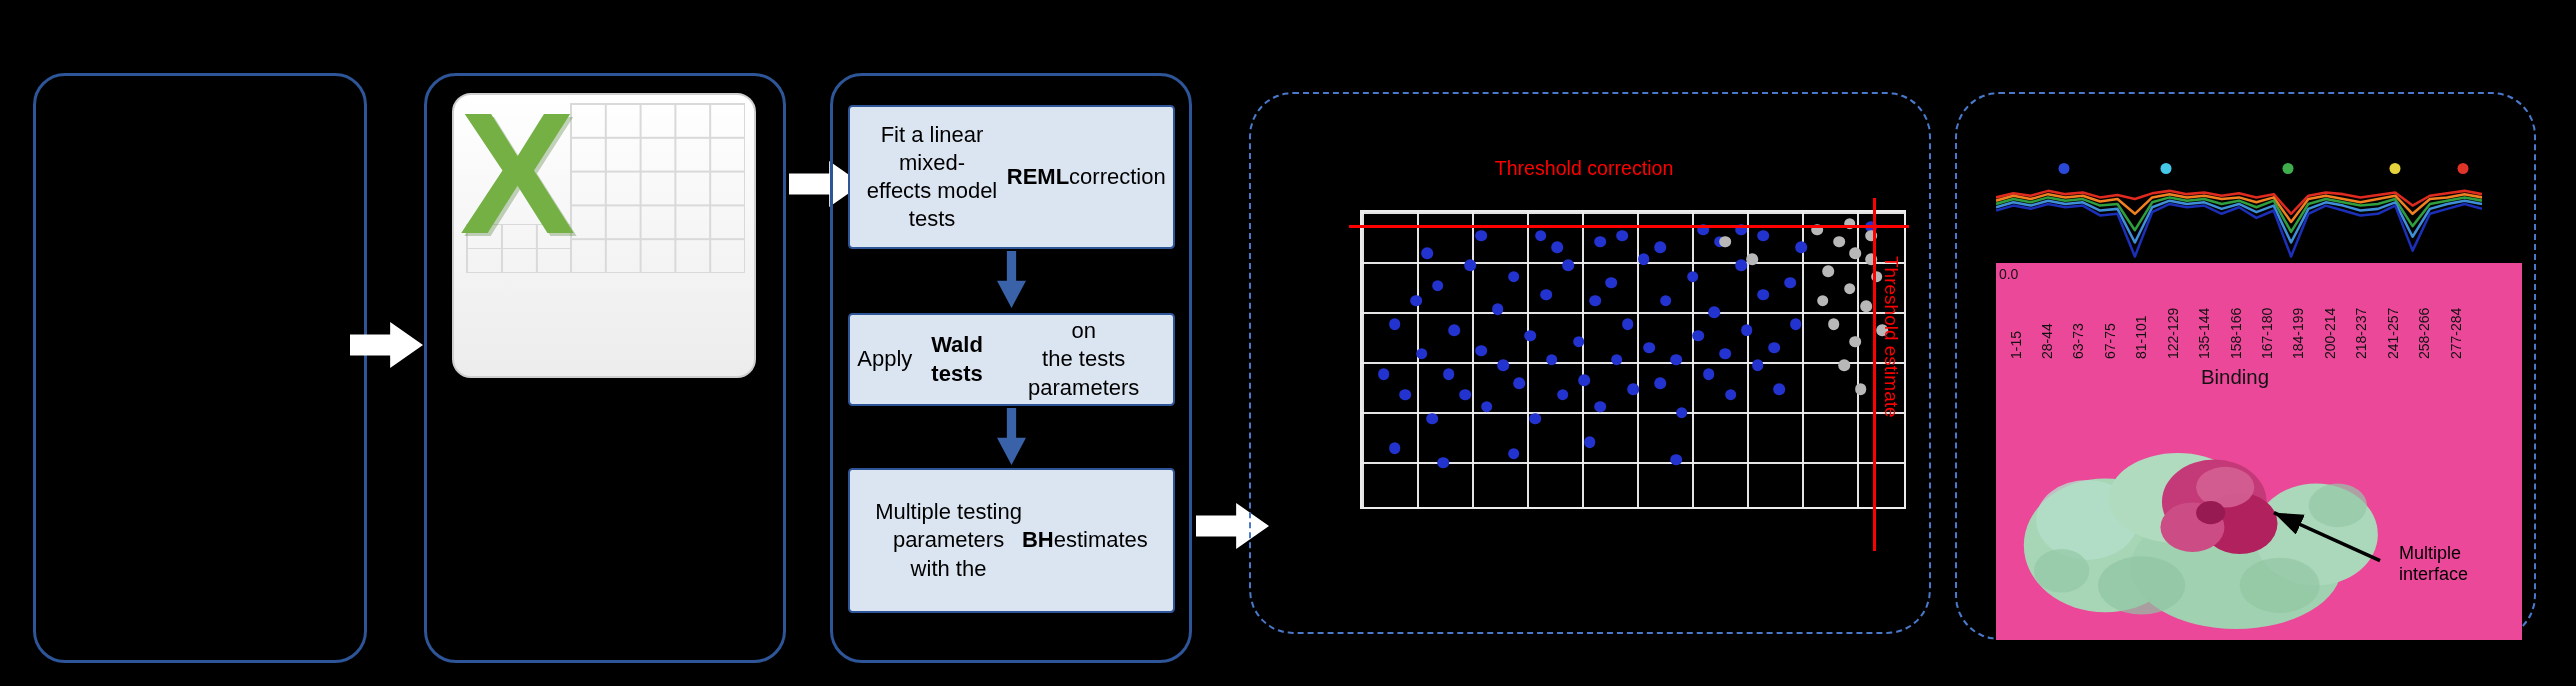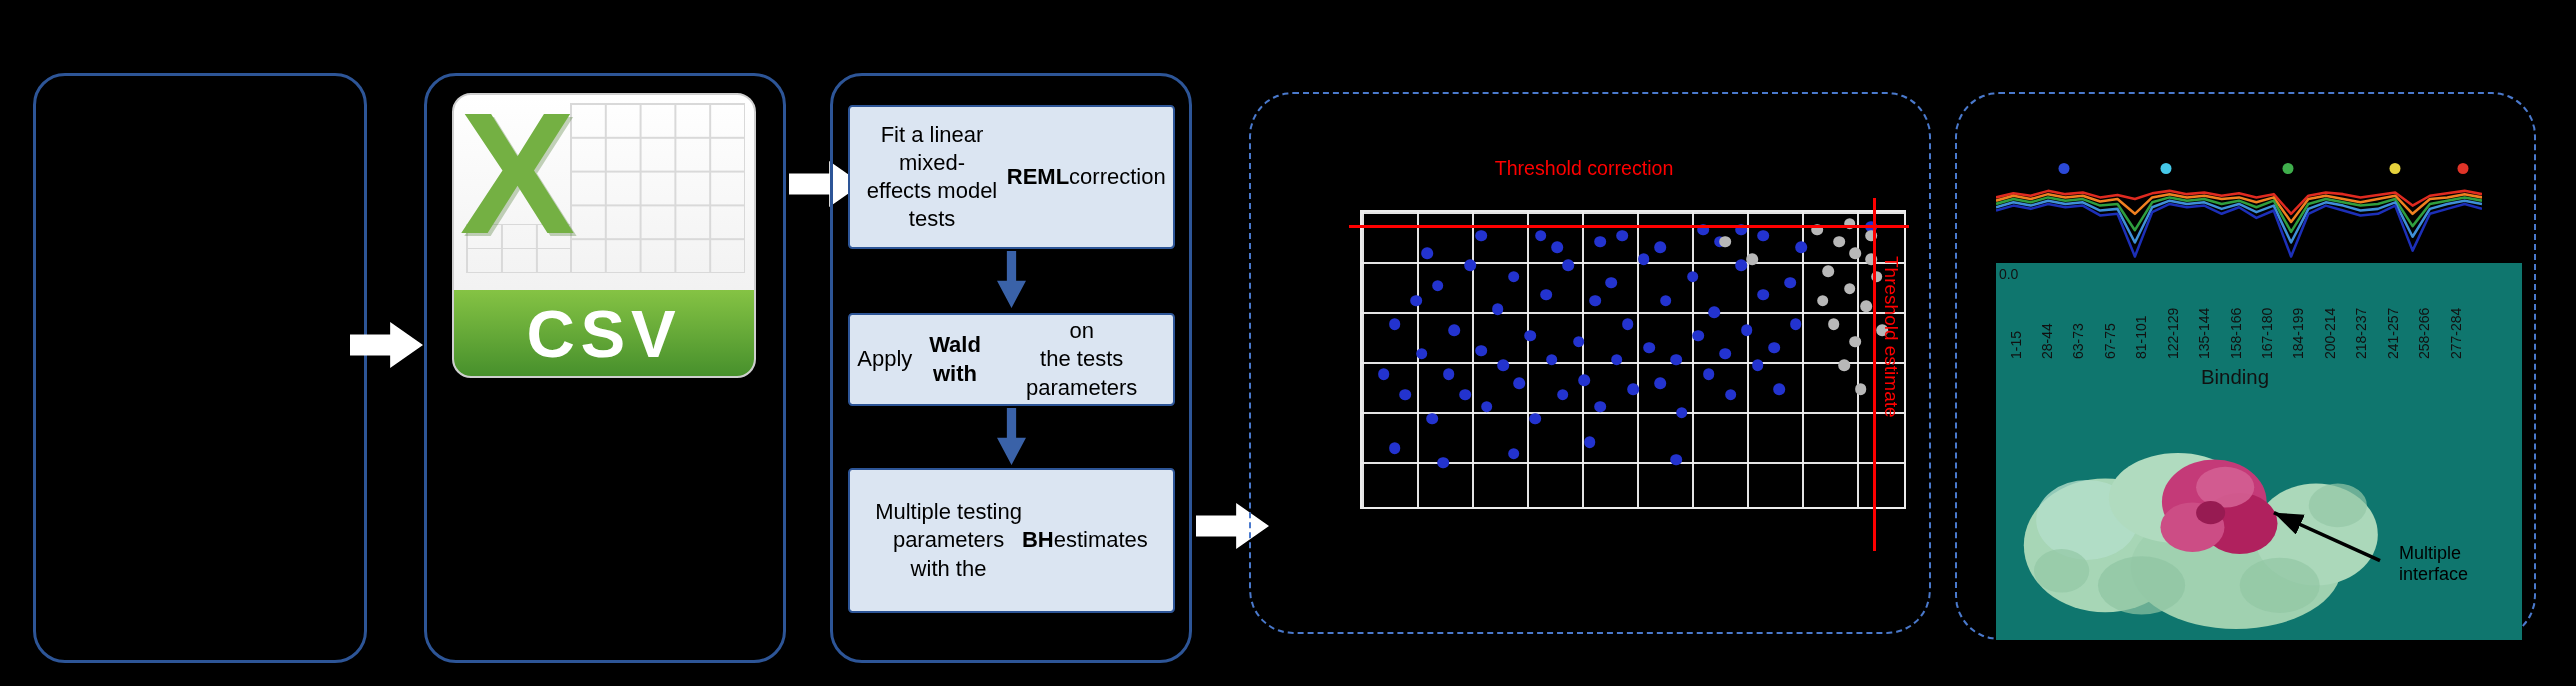--- a/index.html
+++ b/index.html
@@ -67,21 +67,21 @@
   #thr-int-label{position:absolute;left:1417px;top:157px;width:334px;text-align:center;
     color:#ff0000;font-size:19.6px;}
   #thr-est-label{position:absolute;left:1880px;top:256px;color:#ff0000;font-size:19px;
     writing-mode:vertical-rl;}
   
   #deut-legend{position:absolute;left:1996px;top:163px;width:486px;height:11.6px;}
   .legend-dot{position:absolute;top:0;width:11px;height:11px;border-radius:50%;
     transform:translateX(-50%);}
   #deut-lines{position:absolute;left:1996px;top:181px;width:486px;height:82px;}
   
-  #hdx-panel{position:absolute;left:1996px;top:263px;width:526px;height:377px;background:#0f766e;}
+  #hdx-panel{position:absolute;left:1996px;top:263px;width:526px;height:377px;background:#ec4899;}
   #origin-tick{position:absolute;left:2.9px;top:2.9px;font-size:14px;color:#111;}
   #peptide-ticks{position:absolute;left:11.6px;top:4.4px;width:456px;height:92px;
     display:flex;justify-content:space-between;}
   .pep-label{writing-mode:vertical-rl;transform:rotate(180deg);font-size:14px;color:#111;
     display:flex;align-items:center;}
   #peptide-axis-label{position:absolute;left:119px;top:103px;width:240px;text-align:center;
     font-size:20.4px;color:#111;}
   #protein-svg{position:absolute;left:22px;top:155px;width:378px;height:222px;}
   #binding-label{position:absolute;left:403px;top:280px;width:122px;font-size:18px;
     color:#000;line-height:1.15;}
@@ -93,31 +93,30 @@
 
   <div class="panel solid" id="panel-input"></div>
 
   <div class="flow-arrow" id="flow-arrow-1"></div>
 
   <div class="panel solid" id="panel-csv"></div>
   <div id="csv-icon">
     <div class="csv-grid"></div>
     <div class="csv-grid2"></div>
     <div class="csv-x">X</div>
-    <div class="csv-banner">CSV</div>
   </div>
 
   <div class="flow-arrow" id="flow-arrow-2"></div>
 
   <div class="panel solid" id="panel-model"></div>
   <div class="step-box" id="step-a"><span>Fit a linear mixed-
 effects model tests
 </span><span style="font-weight: bold;">REML</span><span> correction</span></div>
   <div class="down-arrow" id="darrow-1"></div>
-  <div class="step-box" id="step-b"><span>Apply </span><span style="font-weight: bold;">Wald with</span><span> on
+  <div class="step-box" id="step-b"><span>Apply </span><span style="font-weight: bold;">Wald tests</span><span> on
 the tests parameters</span></div>
   <div class="down-arrow" id="darrow-2"></div>
   <div class="step-box" id="step-c"><span>Multiple testing
 parameters
 with the </span><span style="font-weight: bold;">BH</span><span> estimates</span></div>
 
   <div class="flow-arrow" id="flow-arrow-3"></div>
 
   <div class="panel dashed" id="panel-volcano"></div>
   <div id="thr-int-label">Threshold correction</div>

